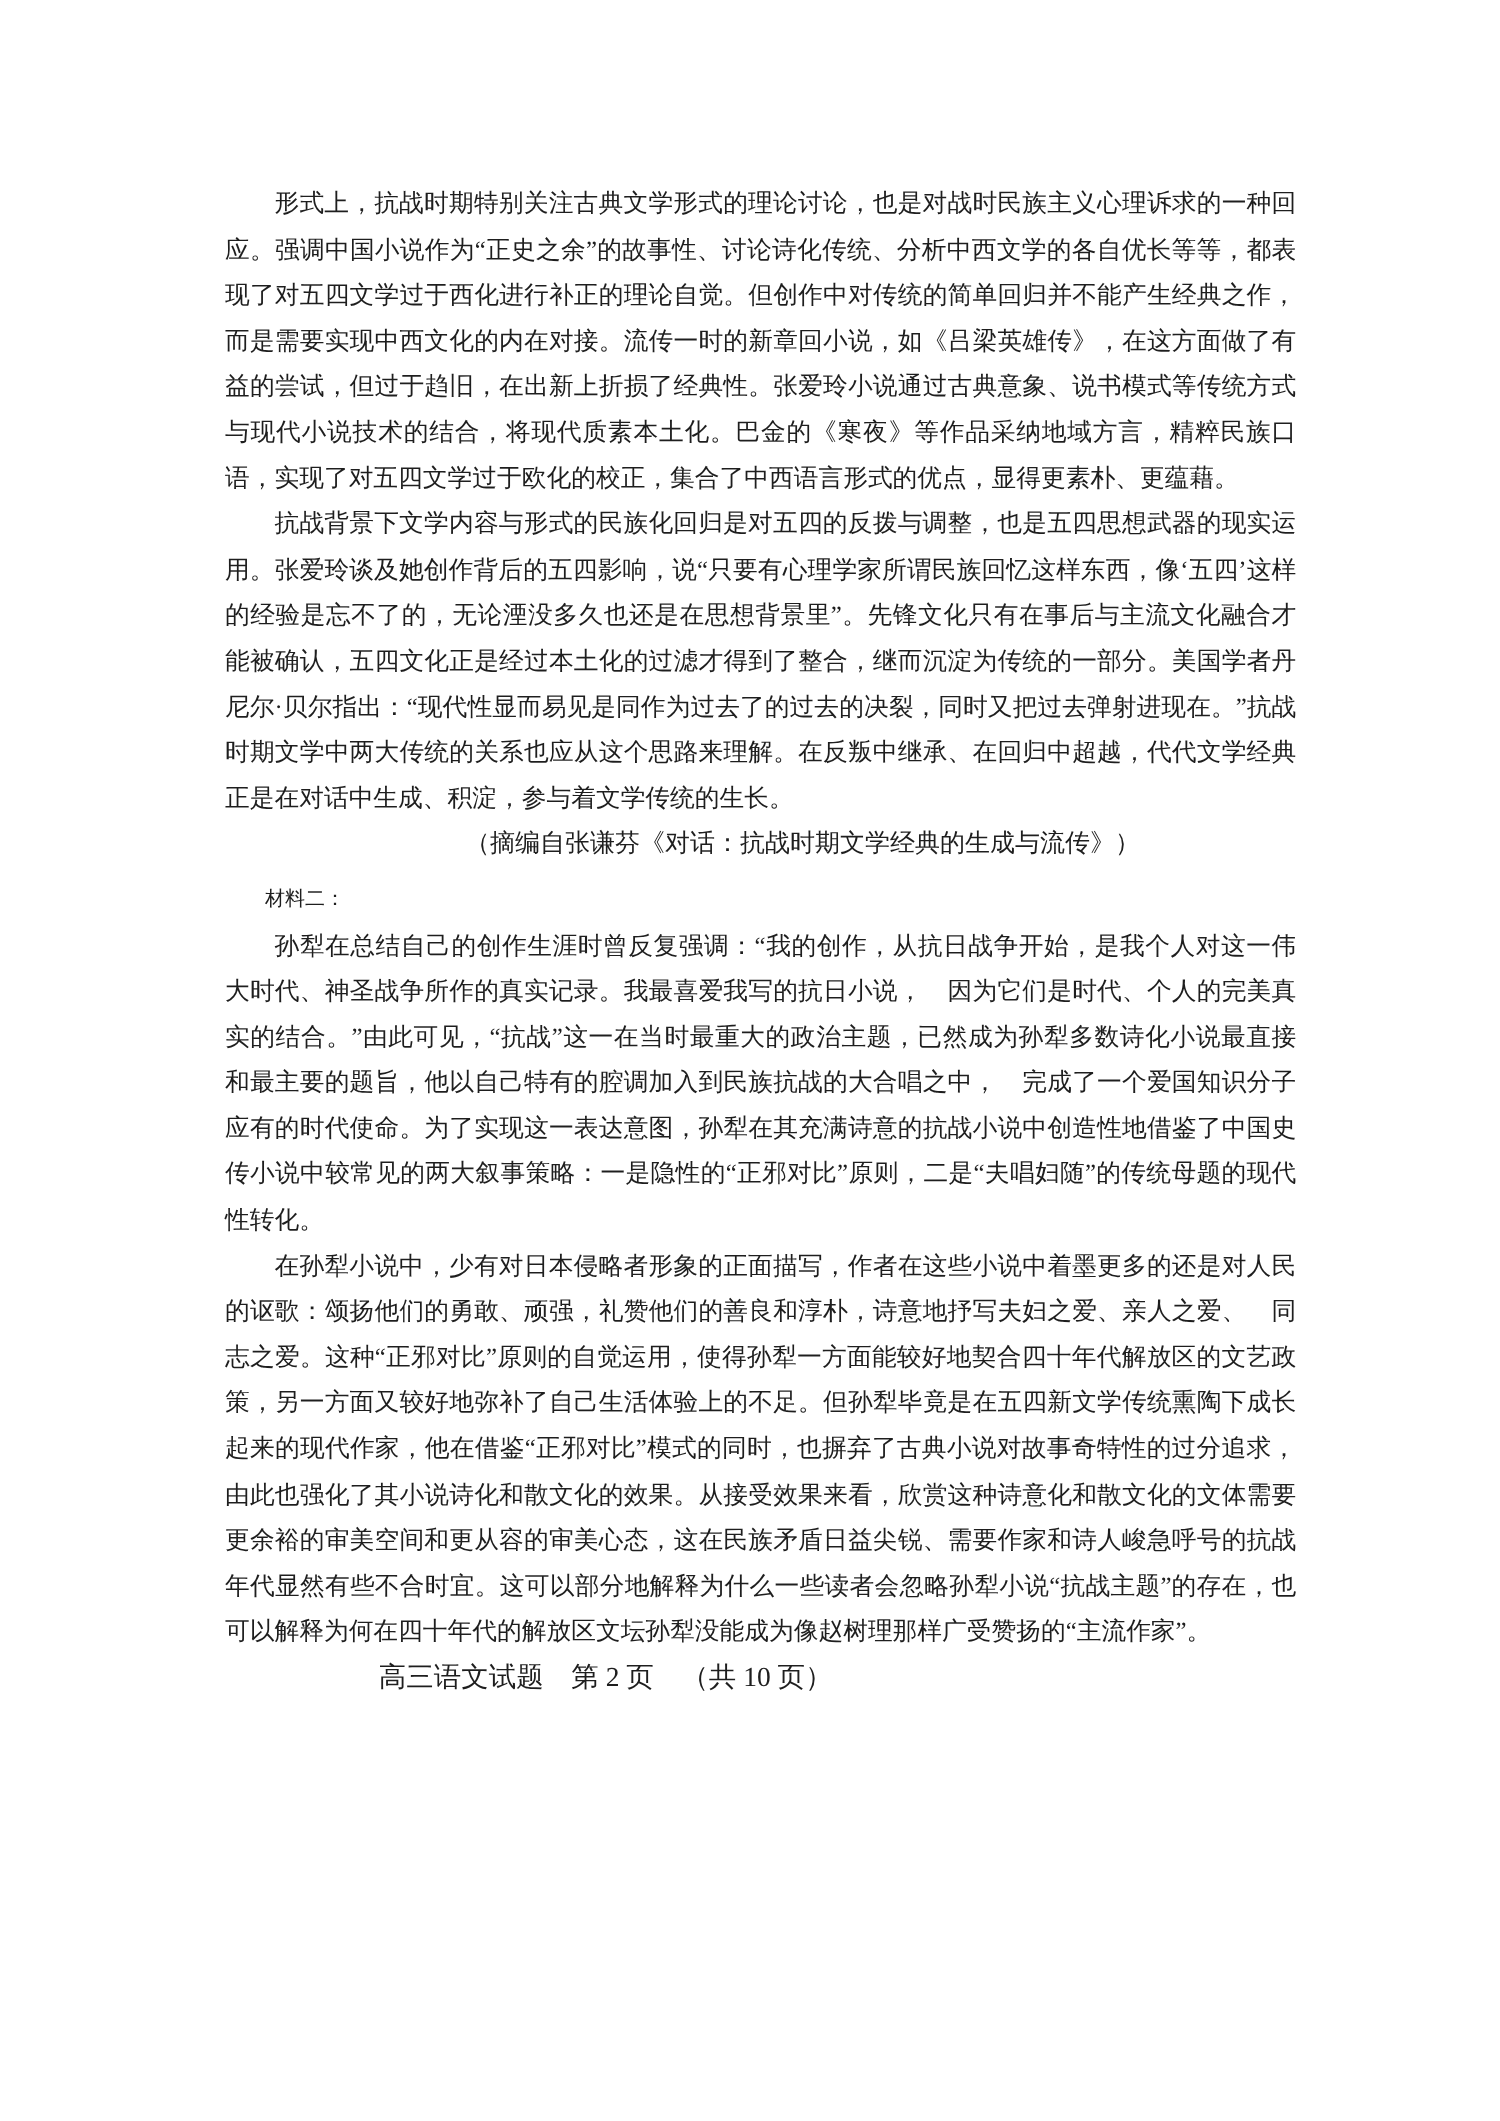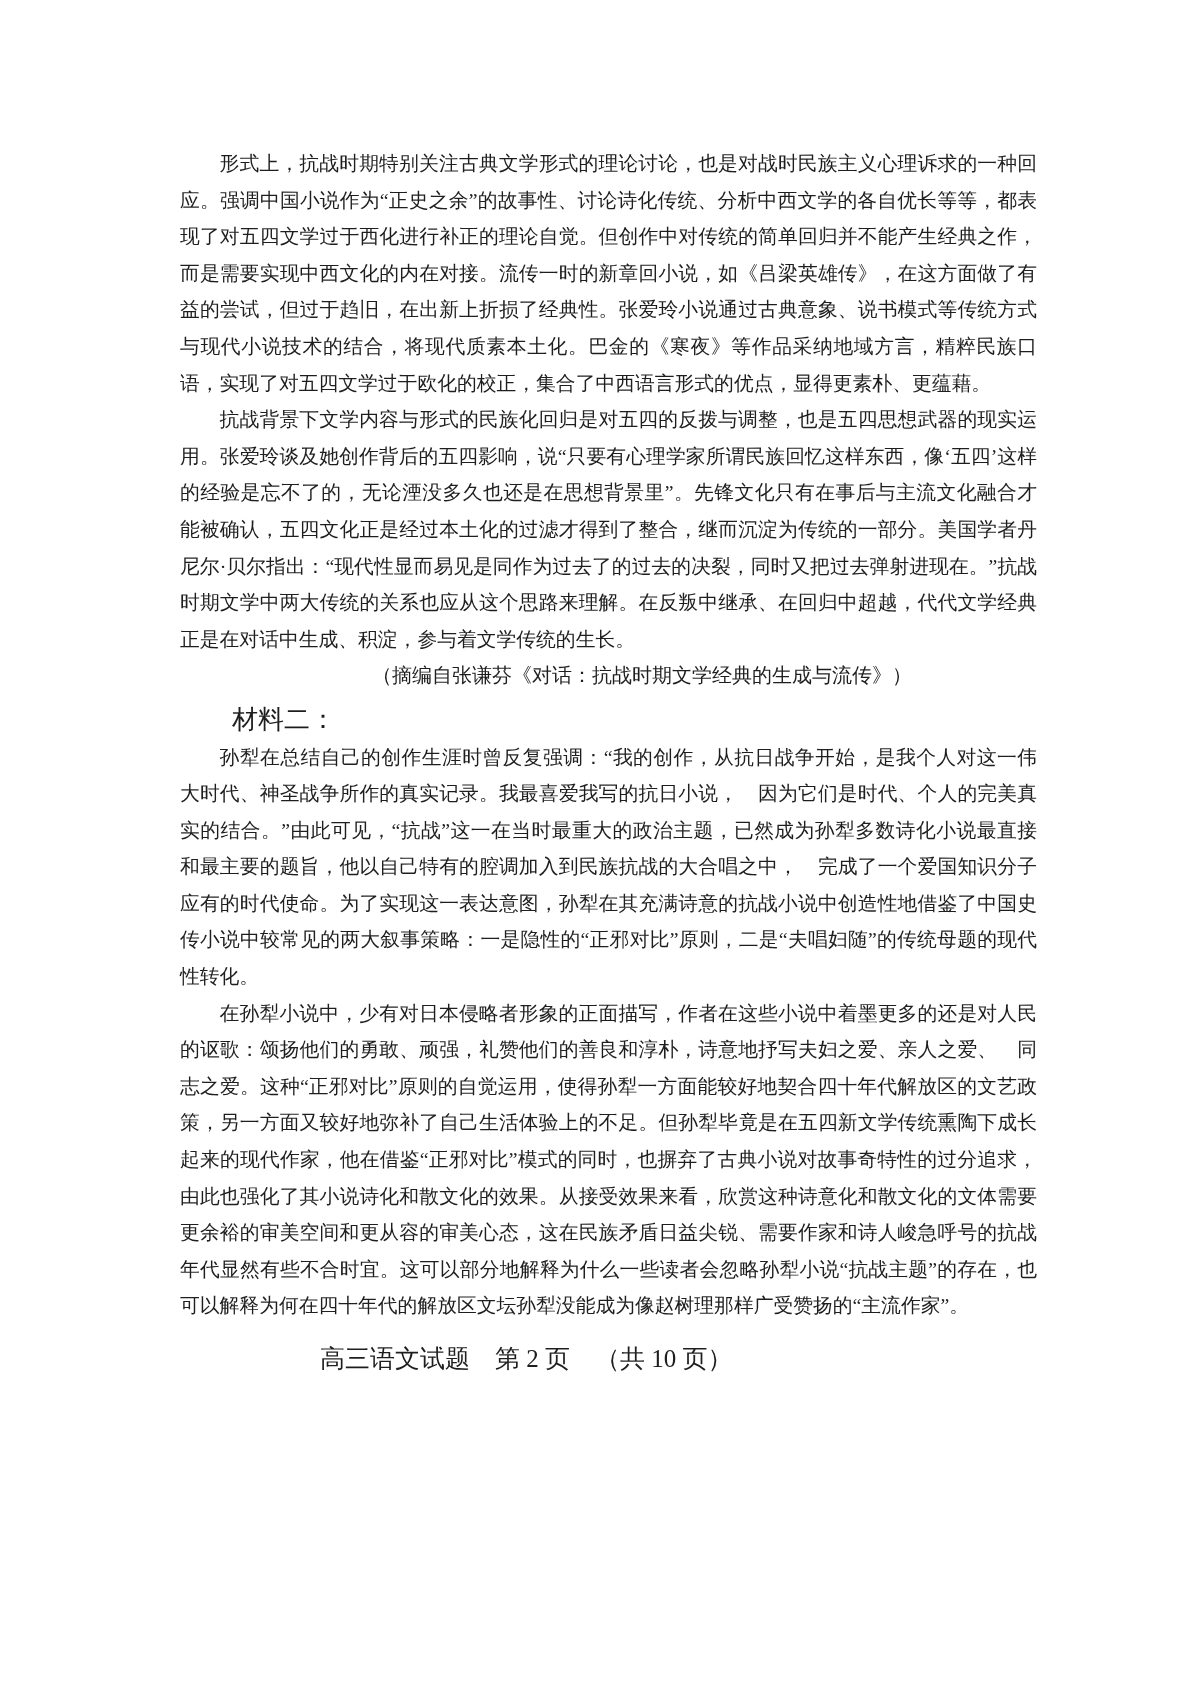--- a/index.html
+++ b/index.html
@@ -34,28 +34,28 @@
   .attribution {
     margin: 0;
     font-size: 20px;
     line-height: 36.6px;
     text-align: right;
     padding-right: 125px;
     color: #1e1e1e;
   }
   .material-heading {
     margin: 8px 0 0 0;
-    font-size: 26px;
+    font-size: 16px;
     line-height: 36.6px;
     text-indent: 2em;
     color: #1e1e1e;
   }
   .page-footer {
-    margin: 17px;
-    font-size: 25px;
+    margin: 0;
+    font-size: 22px;
     line-height: 36.6px;
     padding-left: 123px;
     color: #1e1e1e;
   }
 </style>
 </head>
 <body>
 
 <div class="page">
   <div class="content">

